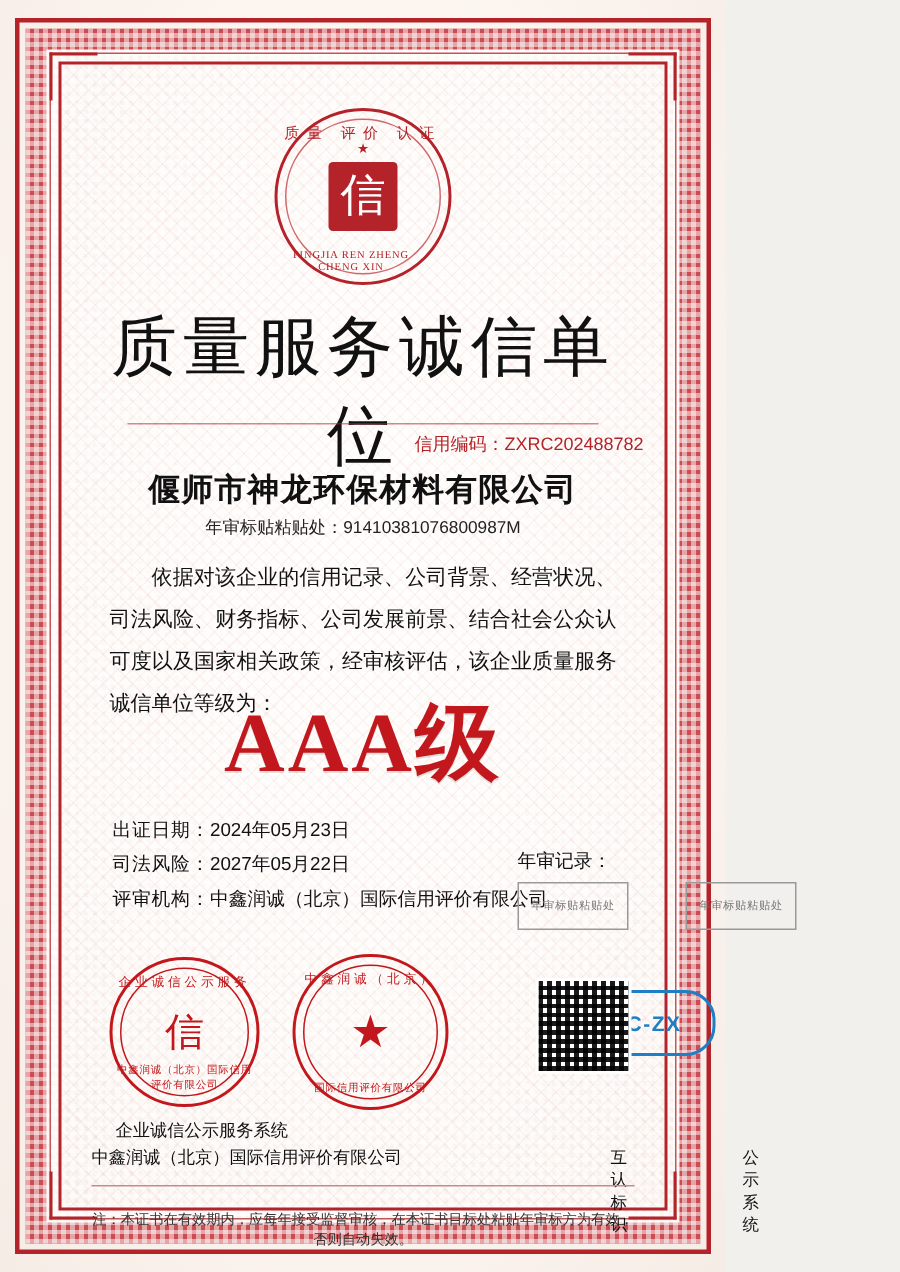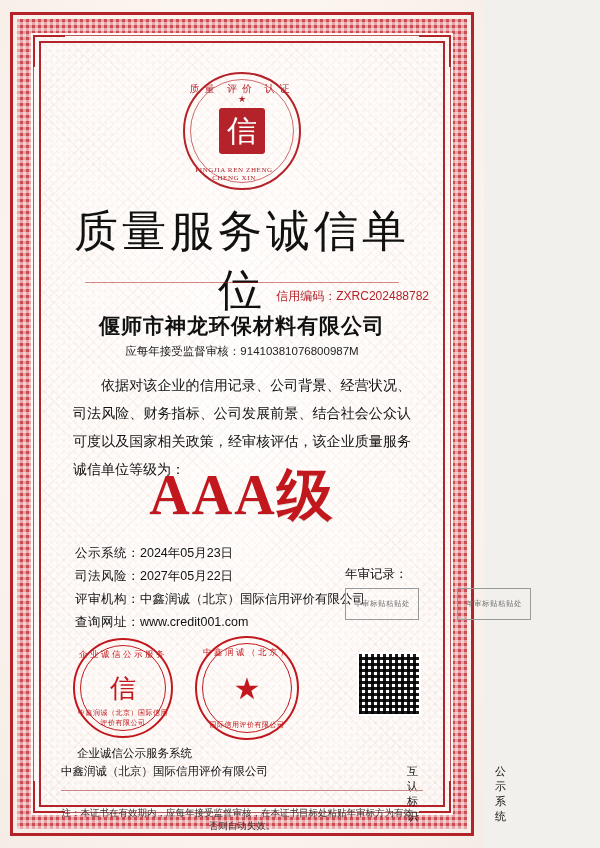--- a/index.html
+++ b/index.html
@@ -258,38 +258,35 @@
       </div>
       <div class="arc-bottom">PINGJIA REN ZHENG CHENG XIN</div>
     </div>
 
     <div class="title-cn">质量服务诚信单位</div>
     <div class="title-rule"></div>
 
     <div class="cert-no">信用编码：ZXRC202488782</div>
 
     <div class="company">偃师市神龙环保材料有限公司</div>
-    <div class="credit-code">应每年接受监督审核：91410381076800987M</div>
+    <div class="credit-code">年审标贴粘贴处：91410381076800987M</div>
 
     <div class="body-text">依据对该企业的信用记录、公司背景、经营状况、司法风险、财务指标、公司发展前景、结合社会公众认可度以及国家相关政策，经审核评估，该企业质量服务诚信单位等级为：</div>
 
     <div class="grade">AAA级</div>
 
     <div class="info">
       <div class="row">
-        <span class="lbl">公示系统：</span><span class="val">2024年05月23日</span>
+        <span class="lbl">出证日期：</span><span class="val">2024年05月23日</span>
       </div>
       <div class="row">
         <span class="lbl">司法风险：</span><span class="val">2027年05月22日</span>
       </div>
       <div class="row">
         <span class="lbl">评审机构：</span><span class="val">中鑫润诚（北京）国际信用评价有限公司</span>
-      </div>
-      <div class="row">
-        <span class="lbl">查询网址：</span><span class="val">www.credit001.com</span>
       </div>
     </div>
 
     <div class="annual">年审记录：</div>
     <div class="annual-boxes">
       <div class="annual-box">年审标贴粘贴处</div>
       <div class="annual-box">年审标贴粘贴处</div>
     </div>
 
     <div class="seals">
@@ -300,20 +297,21 @@
         <div class="stxt-bot">中鑫润诚（北京）国际信用评价有限公司</div>
       </div>
 
       <div class="seal seal-2">
         <div class="sring"></div>
         <div class="stxt-top">中鑫润诚（北京）</div>
         <div class="seal-star">★</div>
         <div class="stxt-bot">国际信用评价有限公司</div>
       </div>
 
+      <div class="logo-cezx">C-ZX</div>
       <div class="qr"></div>
     </div>
 
     <div class="captions">
       <div class="cap-a">企业诚信公示服务系统</div>
       <div class="cap-b">中鑫润诚（北京）国际信用评价有限公司</div>
       <div class="cap-c">互认标识</div>
       <div class="cap-d">公示系统</div>
     </div>
 

